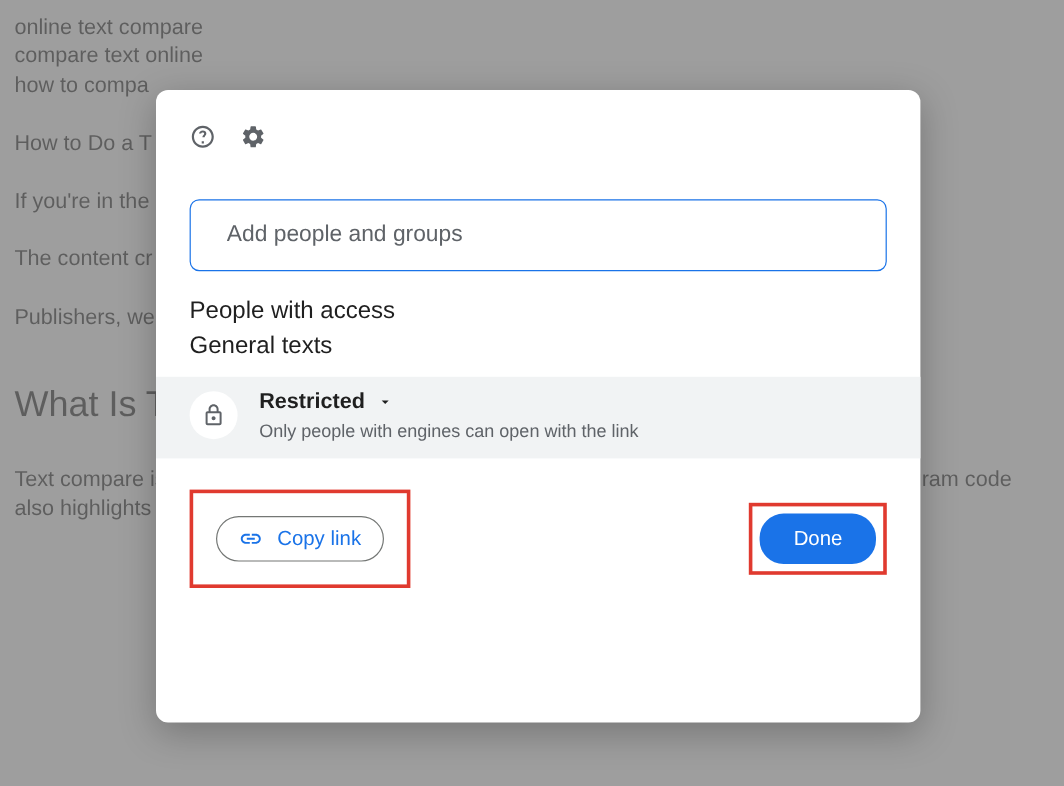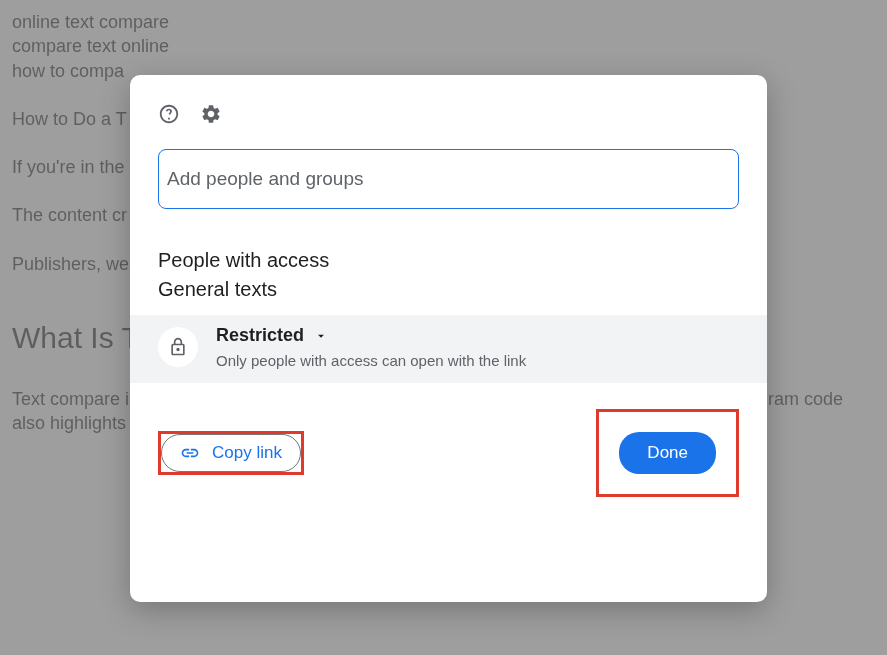--- a/index.html
+++ b/index.html
@@ -79,38 +79,38 @@
       display: flex;
       gap: 20px;
       padding-top: 2px;
     }
     .header-icons svg {
       width: 22px;
       height: 22px;
       fill: #5f6368;
     }
     .people-input {
-      margin-top: 20px;
+      margin-top: 36px;
       width: 100%;
       height: 60px;
       border: 1.5px solid #1a73e8;
       border-radius: 8px;
-      padding: 0 8px;
+      padding: 0 30px;
       font-size: 19px;
       color: #ec4899;
       outline: none;
     }
     .people-input::placeholder {
       color: #5f6368;
     }
     .section-title {
       font-size: 20px;
       font-weight: 500;
       color: #1f1f1f;
-      margin-top: 40px;
+      margin-top: 22px;
     }
     .person-row {
       display: flex;
       align-items: center;
       justify-content: space-between;
       margin-top: 16px;
       margin-bottom: 22px;
     }
     .person-left {
       display: flex;
@@ -180,21 +180,21 @@
       margin-top: 6px;
     }
     .dialog-footer {
       display: flex;
       justify-content: space-between;
       align-items: center;
       padding: 26px 28px 0 28px;
     }
     .copy-link-wrap {
       border: 3px solid #e03a2f;
-      padding: 0;
+      padding: 19px;
       display: inline-block;
     }
     .copy-link-btn {
       border: 1px solid #747775;
       border-radius: 20px;
       padding: 8px 18px;
       display: inline-flex;
       align-items: center;
       gap: 12px;
       color: #1a73e8;
@@ -203,21 +203,21 @@
       background: #fff;
       cursor: pointer;
     }
     .copy-link-btn svg {
       width: 20px;
       height: 20px;
       fill: #1a73e8;
     }
     .done-wrap {
       border: 3px solid #e03a2f;
-      padding: 20px;
+      padding: 6px;
       display: inline-block;
     }
     .done-btn {
       background: #1a73e8;
       color: #fff;
       font-size: 17px;
       font-weight: 500;
       border: none;
       border-radius: 20px;
       padding: 11px 28px;
@@ -272,21 +272,21 @@
           <path d="M18 8h-1V6c0-2.76-2.24-5-5-5S7 3.24 7 6v2H6c-1.1 0-2 .9-2 2v10c0 1.1.9 2 2 2h12c1.1 0 2-.9 2-2V10c0-1.1-.9-2-2-2zM9 6c0-1.66 1.34-3 3-3s3 1.34 3 3v2H9V6zm9 14H6V10h12v10zm-6-3c1.1 0 2-.9 2-2s-.9-2-2-2-2 .9-2 2 .9 2 2 2z"></path>
         </svg>
     </div>
     <div class="access-info">
       <div class="access-dropdown">
         <span>Restricted</span>
         <svg viewBox="0 0 24 24">
             <path d="M7 10l5 5 5-5z"></path>
           </svg>
       </div>
-      <div class="access-desc">Only people with access can open with the link</div>
+      <div class="access-desc">Only people with engines can open with the link</div>
     </div>
   </div>
 
   <div class="dialog-footer">
     <span class="copy-link-wrap">
       <button class="copy-link-btn">
         <svg viewBox="0 0 24 24">
             <path d="M3.9 12c0-1.71 1.39-3.1 3.1-3.1h4V7H7c-2.76 0-5 2.24-5 5s2.24 5 5 5h4v-1.9H7c-1.71 0-3.1-1.39-3.1-3.1zM8 13h8v-2H8v2zm9-6h-4v1.9h4c1.71 0 3.1 1.39 3.1 3.1s-1.39 3.1-3.1 3.1h-4V17h4c2.76 0 5-2.24 5-5s-2.24-5-5-5z"></path>
           </svg>
         <span>Copy link</span>

